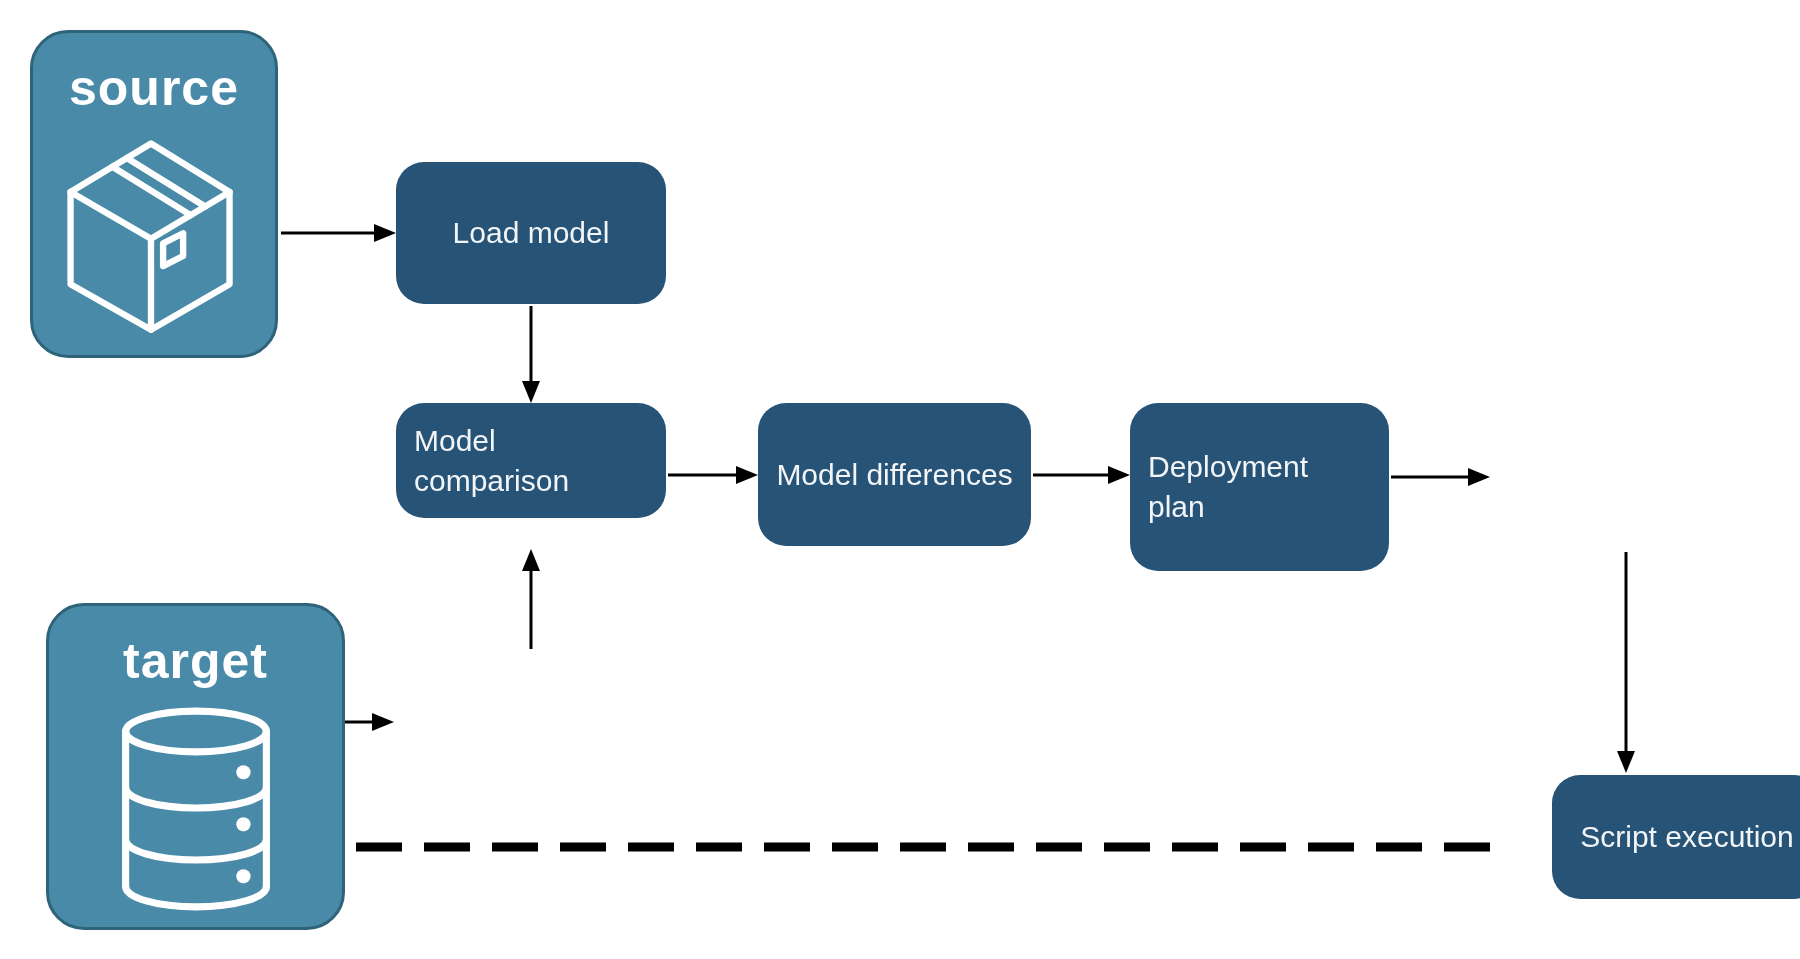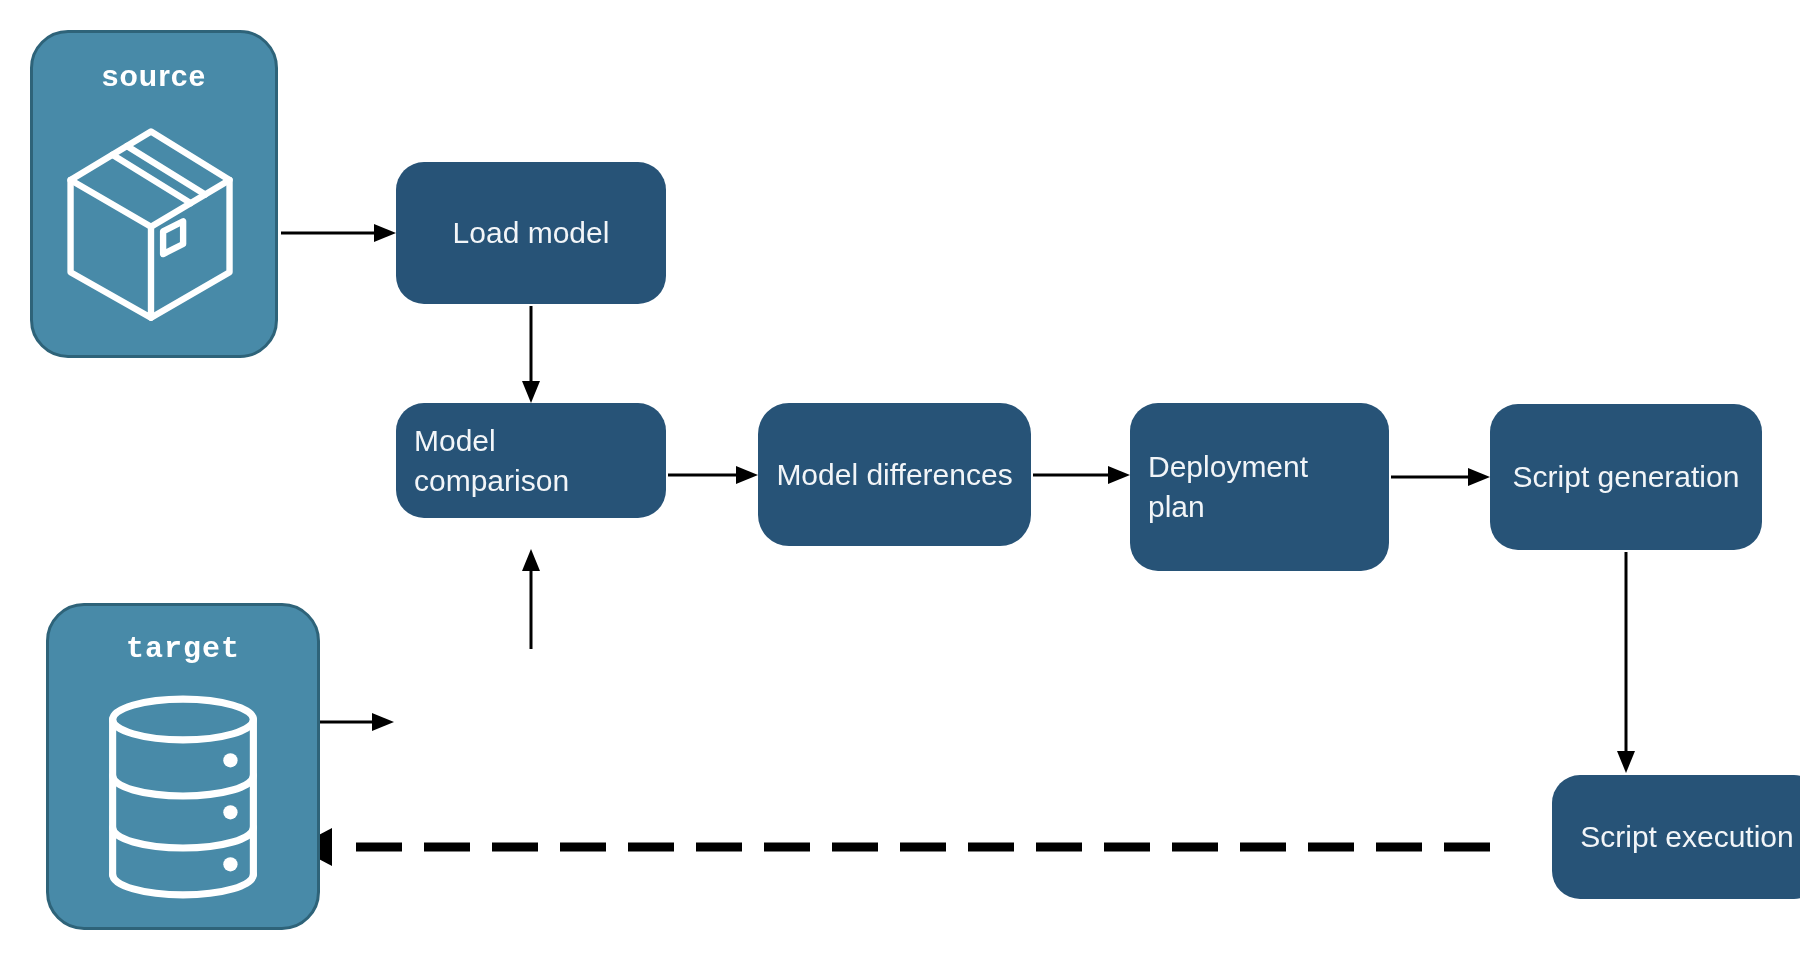--- a/index.html
+++ b/index.html
@@ -35,35 +35,35 @@
     position:absolute;
     background:var(--container-fill);
     border:3px solid var(--container-border);
     border-radius:38px;
     box-sizing:border-box;
     display:flex;flex-direction:column;align-items:center;
   }
   .container-label{
     color:var(--container-text);
     font-weight:bold;
-    font-size:30px;
+    font-size:50px;
     margin-top:26px;
     letter-spacing:1px;
   }
   .container-icon{flex:1;display:flex;align-items:center;justify-content:center;width:100%;}
   
   #n-load      {left:396px; top:162px; width:270px; height:142px;}
   #n-comp      {left:396px; top:403px; width:270px; height:115px;}
-  #n-diff      {left:758px; top:403px; width:273px; height:143px;border-radius:31px;}
+  #n-diff      {left:758px; top:403px; width:273px; height:143px;}
   #n-plan      {left:1130px;top:403px; width:259px; height:168px;}
   #n-gen       {left:1490px;top:404px; width:272px; height:146px;}
   #n-rev       {left:394px; top:650px; width:272px; height:143px;}
   #n-exec      {left:1552px;top:775px; width:270px; height:124px;}
   #c-source    {left:30px;  top:30px;  width:248px; height:328px;}
-  #c-target    {left:46px;  top:603px; width:274px; height:327px;font-family:Liberation Mono, monospace;}
+  #c-target    {left:46px;  top:603px; width:299px; height:327px;}
 </style>
 </head>
 <body>
 
 <div class="canvas">
 
   <svg class="edges" viewBox="0 0 1800 959" xmlns="http://www.w3.org/2000/svg">
     <g stroke="#000000" stroke-width="3" fill="#000000">
 
       <g>
@@ -154,20 +154,17 @@
   </div>
   <div class="node" id="n-comp">
     <span>Model comparison</span>
   </div>
   <div class="node" id="n-diff">
     <span>Model differences</span>
   </div>
   <div class="node" id="n-plan">
     <span>Deployment plan</span>
   </div>
-  <div class="node" id="n-gen">
-    <span>Script generation</span>
-  </div>
   <div class="node" id="n-exec">
     <span>Script execution</span>
   </div>
 
 </div>
 
 </body></html>

